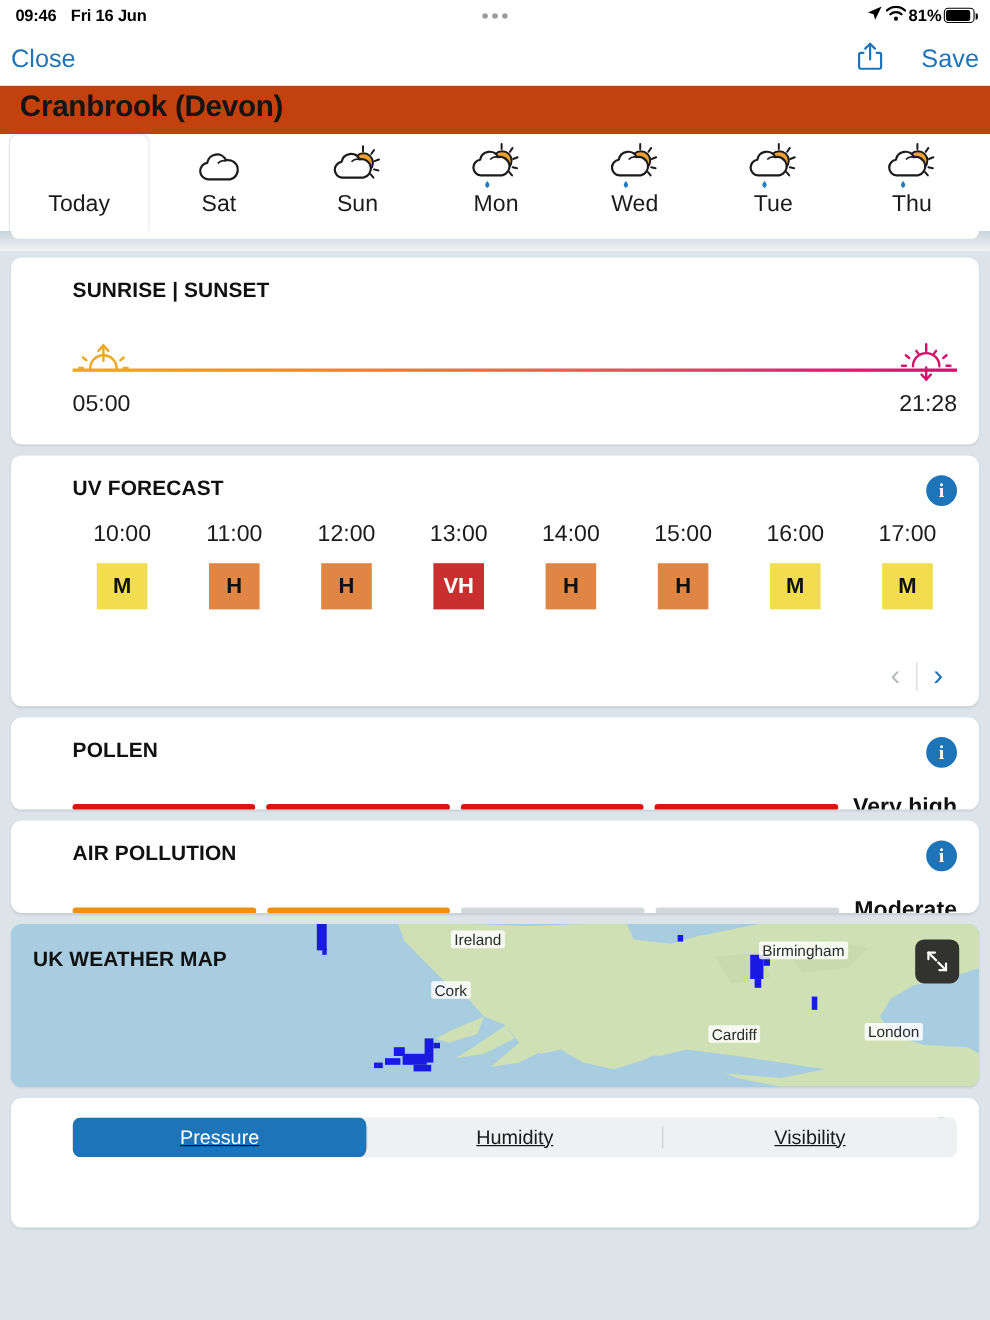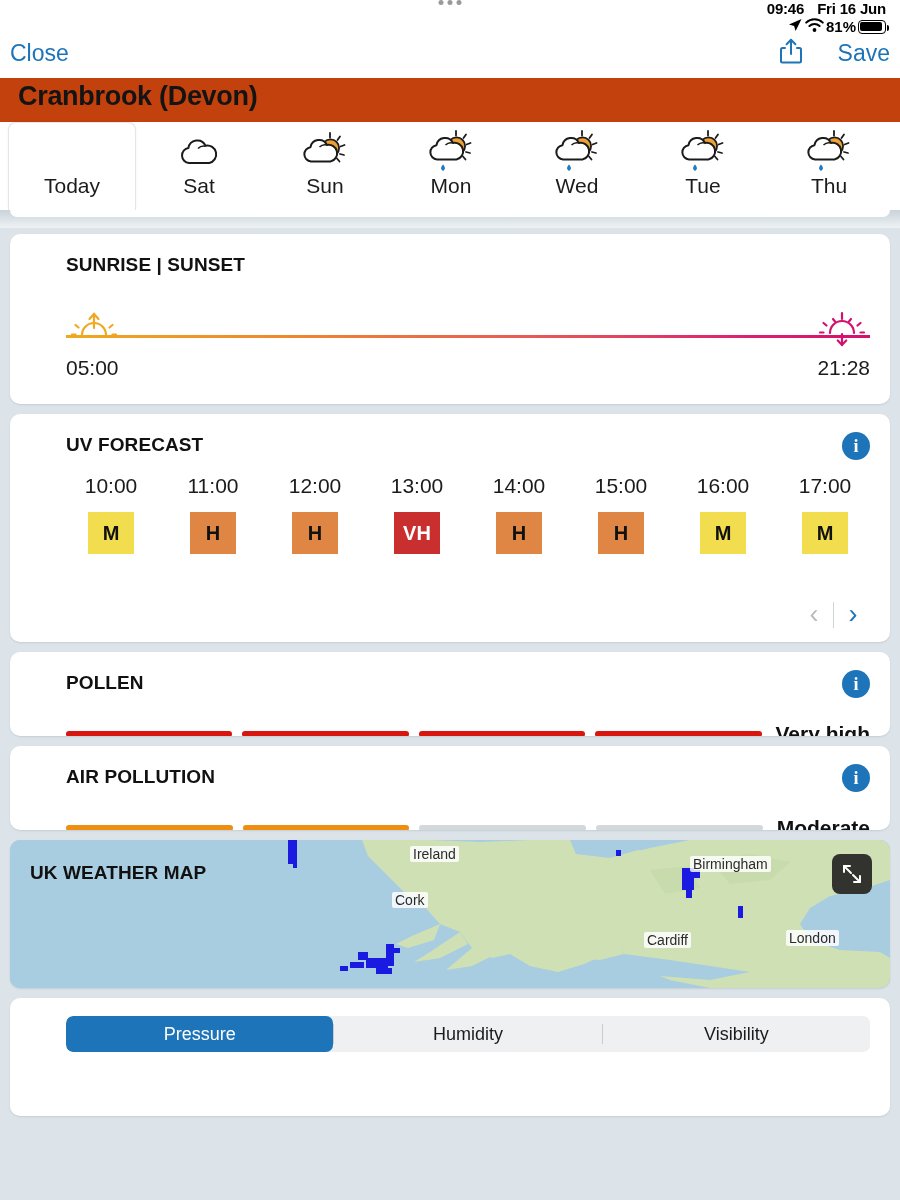--- a/index.html
+++ b/index.html
@@ -9,25 +9,24 @@
     height: 1200px;
     overflow: hidden;
     font-family: "Liberation Sans", sans-serif;
     background: #ffffff;
   }
 
   
   .statusbar {
     height: 28px;
     display: flex;
-    align-items: flex-end;
+    align-items: center;
     padding: 0 14px;
     background: #ffffff;
     position: relative;
-    flex-direction: column;
   }
   .sb-left { display: flex; align-items: center; gap: 13px; font-size: 15px; font-weight: 700; color: #000; letter-spacing: -0.2px;}
   .sb-right { display: flex; align-items: center; gap: 2px; margin-left: auto; font-size: 15px; font-weight: 600; color: #000; }
   .sb-dots { position: absolute; left: 50%; transform: translateX(-50%); display: flex; gap: 4px; }
   .sb-dots i { width: 5px; height: 5px; border-radius: 50%; background: #9a9a9a; display: block; }
   .batt {
     width: 28px; height: 14px; border: 1.6px solid #000; border-radius: 4px;
     position: relative; display: inline-block;
   }
   .batt::after { content:""; position:absolute; right:-4px; top:4px; width:2.4px; height:6px; background:#000; border-radius:0 2px 2px 0; }
@@ -180,21 +179,21 @@
     position: absolute; font-size: 14px; color: #2b2b2b;
     background: rgba(255,255,255,0.82); padding: 0 3px; border-radius: 2px;
     white-space: nowrap; z-index: 3;
   }
 
   
   .details-card { height: 118px; }
   .segctl {
     margin: 18px 20px 0 20px; height: 36px;
     background: #eef0f1; border-radius: 7px;
-    display: flex; align-items: center; position: relative; overflow: hidden;
+    display: flex; align-items: center; position: relative; overflow: hidden; text-decoration: underline;
   }
   .seg {
     flex: 1; height: 100%; display: flex; align-items: center; justify-content: center;
     font-size: 18px; color: #1b1b1b; cursor: pointer; position: relative;
   }
   .seg.active { background: #1d74b8; color: #ffffff; border-radius: 7px; }
   .seg-divider { width: 1px; height: 20px; background: #c8ccce; }
 </style>
 </head>
 <body>

